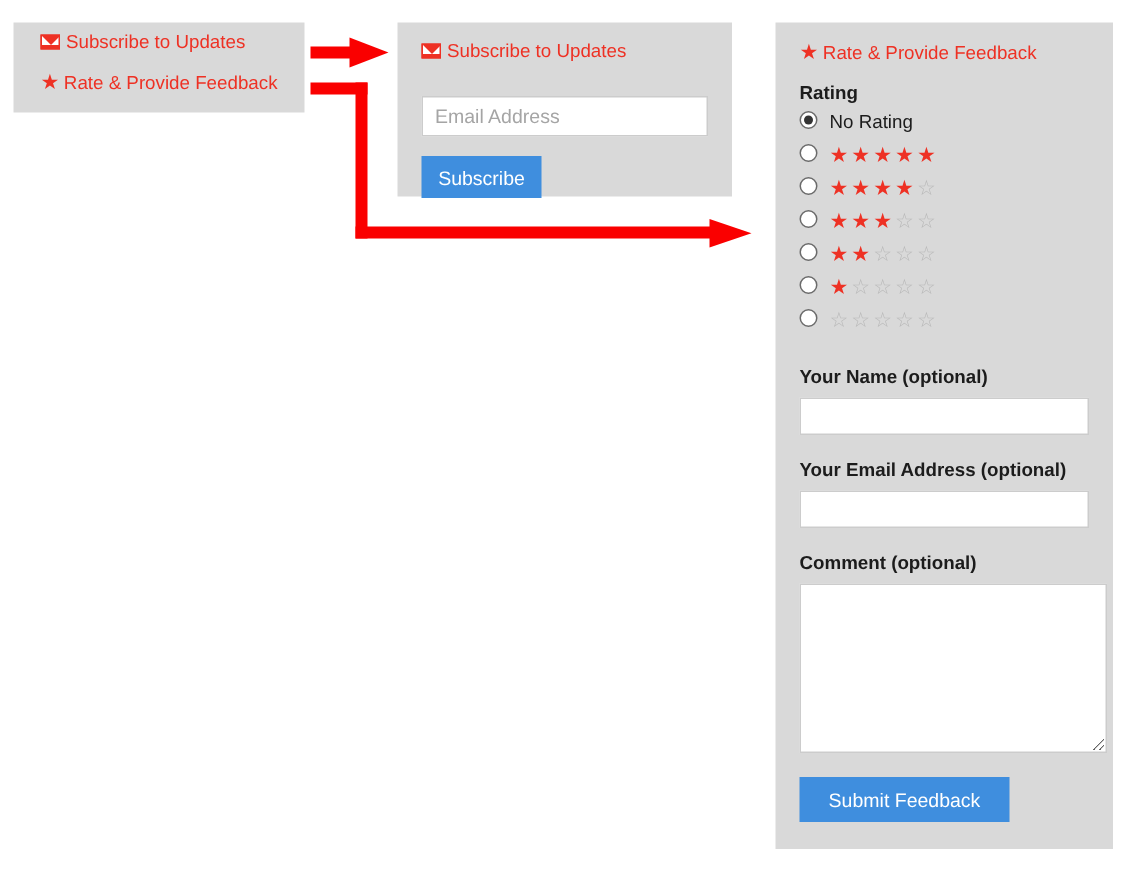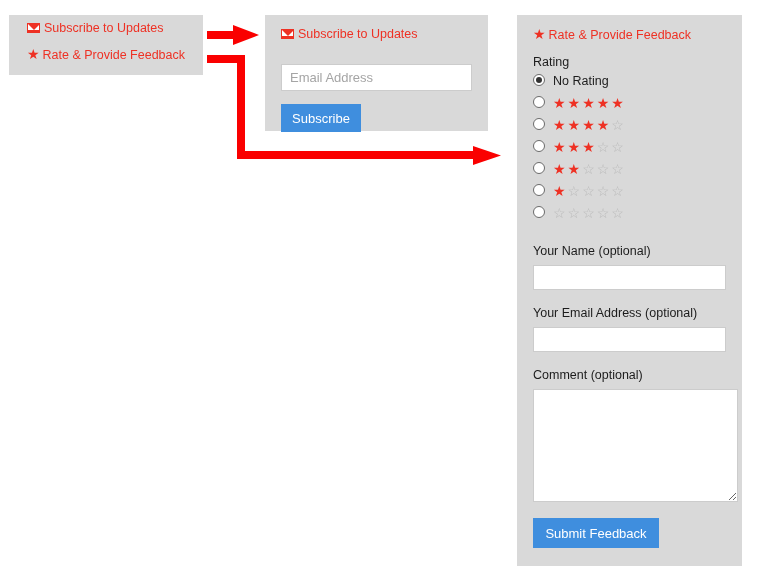--- a/index.html
+++ b/index.html
@@ -129,21 +129,21 @@
   
   #feedback-panel {
     left: 517px;
     top: 15px;
     width: 225px;
     height: 551px;
     padding: 12px 16px 0 16px;
   }
   .field-label {
     font-size: 12.5px;
-    font-weight: normal;
+    font-weight: bold;
     color: #1c1c1c;
     margin: 0 0 6px 0;
     line-height: 15px;
   }
   #rating-label { margin-bottom: 4px; }
 
   .rating-row {
     display: flex;
     height: 22px;
     cursor: pointer;
@@ -197,21 +197,21 @@
     background: #ffffff;
     border: 1px solid #cccccc;
     font-family: "Liberation Sans", sans-serif;
     font-size: 13px;
     color: #333333;
     resize: both;
     outline: none;
   }
   #submit-feedback-button {
     margin-top: 16px;
-    width: 126px;
+    width: 140px;
     height: 30px;
   }
 
   
   #arrow-layer {
     position: absolute;
     left: 0; top: 0;
     width: 757px; height: 579px;
     pointer-events: none;
   }

